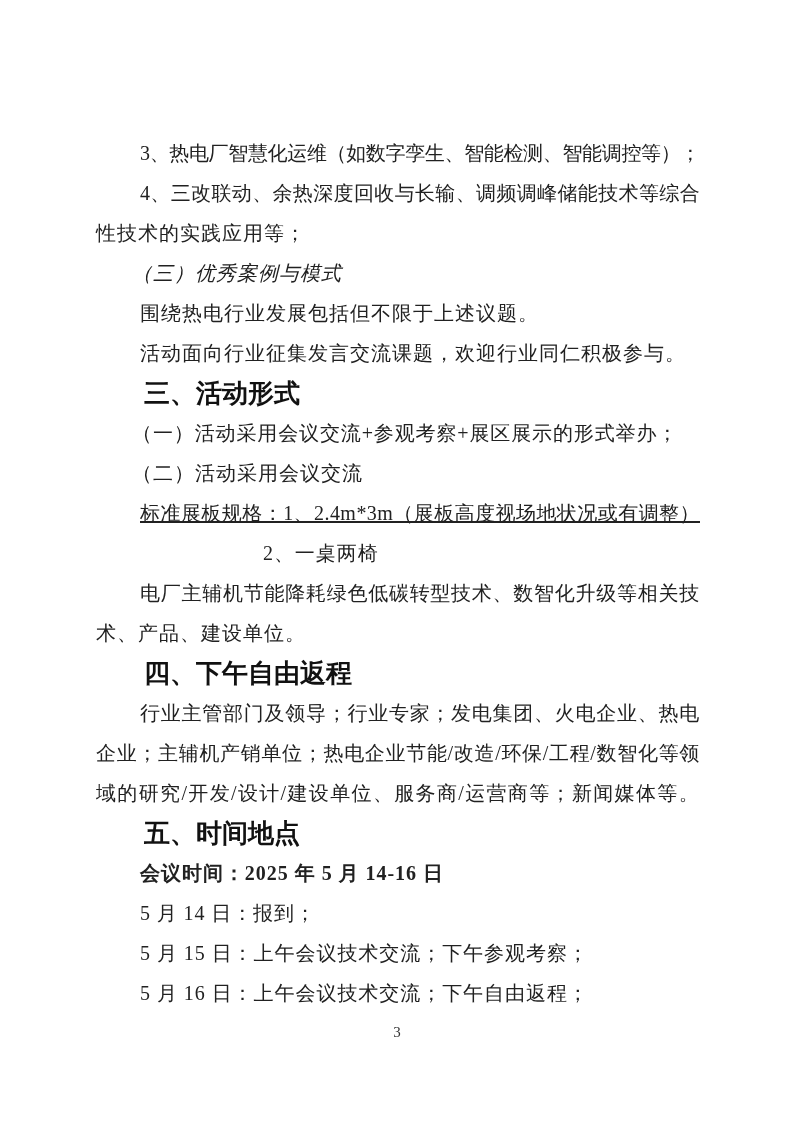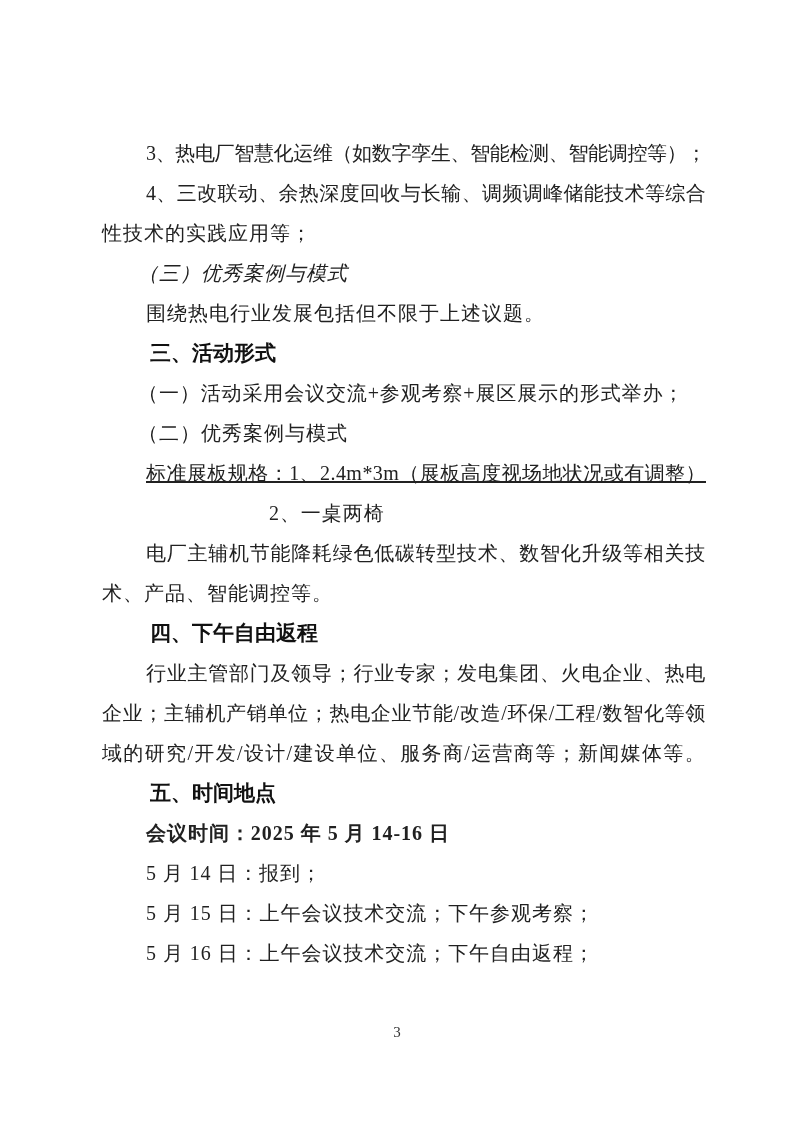--- a/index.html
+++ b/index.html
@@ -22,27 +22,26 @@
     top: 133px;
     width: 604px;
   }
   .line {
     height: 40px;
     line-height: 40px;
     white-space: nowrap;
     font-size: 20px;
     font-family: "Liberation Serif", "DejaVu Serif", serif;
     color: #212121;
-    margin-left: 6px;
   }
   .line > span { display: inline-block; }
   .line.heading > span {
     font-family: "DejaVu Sans", "Liberation Sans", sans-serif;
     font-weight: bold;
-    font-size: 21px;
+    font-size: 26px;
     color: #111111;
     text-align: center;
   }
   .line.kaiti > span {
     font-style: italic;
   }
   .page-number {
     position: absolute;
     left: 0;
     top: 1022px;
@@ -57,27 +56,28 @@
 </head>
 <body>
 
 <div class="page">
   <div class="content" id="content">
       <div class="line body" style="padding-left: 44px;"><span style="letter-spacing: -0.344828px;">3、热电厂智慧化运维（如数字孪生、智能检测、智能调控等）；</span></div>
       <div class="line body" style="padding-left: 44px;"><span style="letter-spacing: 0.357143px;">4、三改联动、余热深度回收与长输、调频调峰储能技术等综合</span></div>
       <div class="line body" style="padding-left: 0px;"><span style="letter-spacing: 1px;">性技术的实践应用等；</span></div>
       <div class="line kaiti" style="padding-left: 36px;"><span style="letter-spacing: 1px;">（三）优秀案例与模式</span></div>
       <div class="line body" style="padding-left: 44px;"><span style="letter-spacing: 1px;">围绕热电行业发展包括但不限于上述议题。</span></div>
+      <div class="line body" style="padding-left: 44px;"><span style="letter-spacing: 1px;">活动面向行业征集发言交流课题，欢迎行业同仁积极参与。</span></div>
       <div class="line heading" style="padding-left: 48px;"><span style="letter-spacing: 0px;">三、活动形式</span></div>
       <div class="line body" style="padding-left: 36px;"><span style="letter-spacing: 0.875463px;">（一）活动采用会议交流+参观考察+展区展示的形式举办；</span></div>
-      <div class="line body" style="padding-left: 36px;"><span style="letter-spacing: 1px;">（二）优秀案例与模式</span></div>
+      <div class="line body" style="padding-left: 36px;"><span style="letter-spacing: 1px;">（二）活动采用会议交流</span></div>
       <div class="line body" style="padding-left: 44px;"><span style="letter-spacing: 0.447581px; text-decoration: underline;">标准展板规格：1、2.4m*3m（展板高度视场地状况或有调整）</span></div>
       <div class="line body" style="padding-left: 167px;"><span style="letter-spacing: 0.933333px;">2、一桌两椅</span></div>
       <div class="line body" style="padding-left: 44px;"><span style="letter-spacing: 0.740741px; text-align: right;">电厂主辅机节能降耗绿色低碳转型技术、数智化升级等相关技</span></div>
-      <div class="line body" style="padding-left: 0px;"><span style="letter-spacing: 1px;">术、产品、智能调控等。</span></div>
+      <div class="line body" style="padding-left: 0px;"><span style="letter-spacing: 1px;">术、产品、建设单位。</span></div>
       <div class="line heading" style="padding-left: 48px;"><span style="letter-spacing: 0px;">四、下午自由返程</span></div>
       <div class="line body" style="padding-left: 44px;"><span style="letter-spacing: 0.740741px;">行业主管部门及领导；行业专家；发电集团、火电企业、热电</span></div>
       <div class="line body" style="padding-left: 0px;"><span style="letter-spacing: 0.680176px;">企业；主辅机产销单位；热电企业节能/改造/环保/工程/数智化等领</span></div>
       <div class="line body" style="padding-left: 0px;"><span style="letter-spacing: 1.34728px;">域的研究/开发/设计/建设单位、服务商/运营商等；新闻媒体等。</span></div>
       <div class="line heading" style="padding-left: 48px;"><span style="letter-spacing: 0px;">五、时间地点</span></div>
       <div class="line body" style="padding-left: 44px;"><span style="letter-spacing: 0.970788px; font-weight: bold;">会议时间：2025 年 5 月 14-16 日</span></div>
       <div class="line body" style="padding-left: 44px;"><span style="letter-spacing: 0.9px;">5 月 14 日：报到；</span></div>
       <div class="line body" style="padding-left: 44px;"><span style="letter-spacing: 0.952px;">5 月 15 日：上午会议技术交流；下午参观考察；</span></div>
       <div class="line body" style="padding-left: 44px;"><span style="letter-spacing: 0.952px;">5 月 16 日：上午会议技术交流；下午自由返程；</span></div>
     </div>

